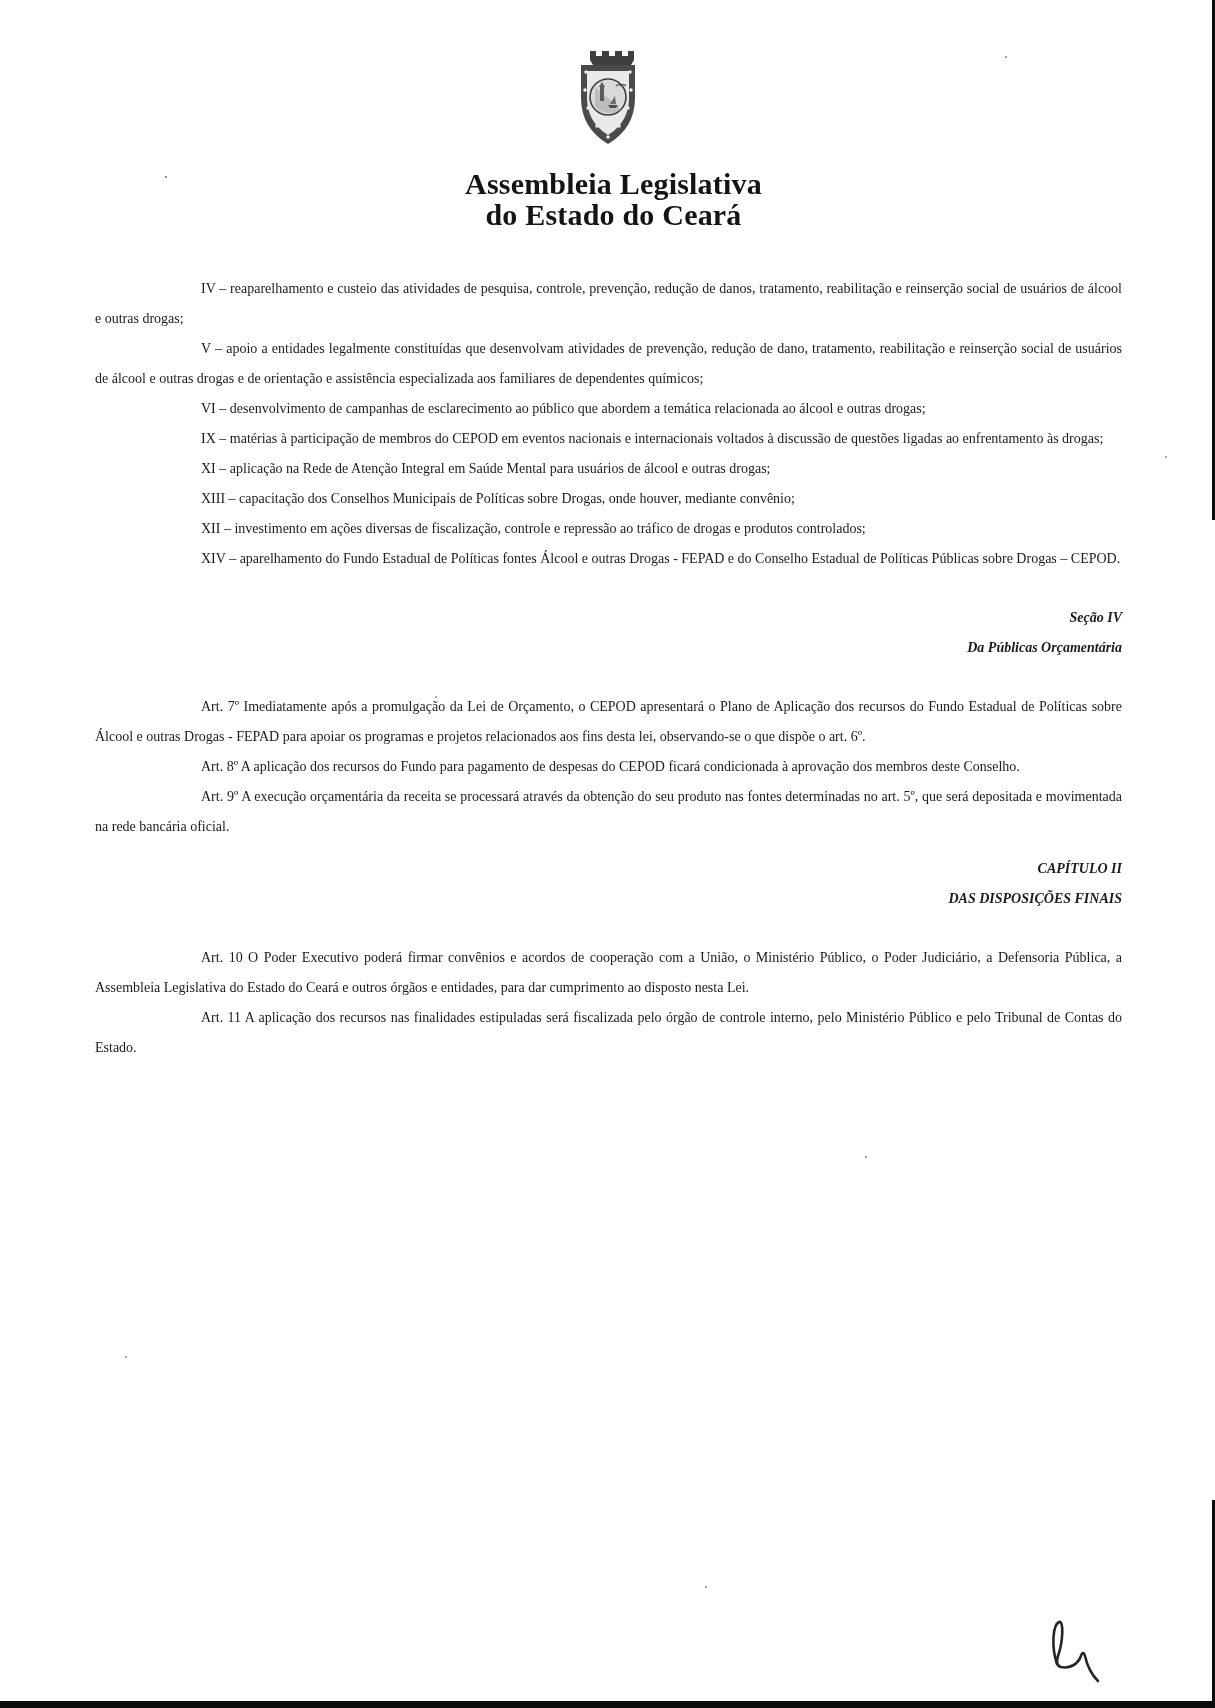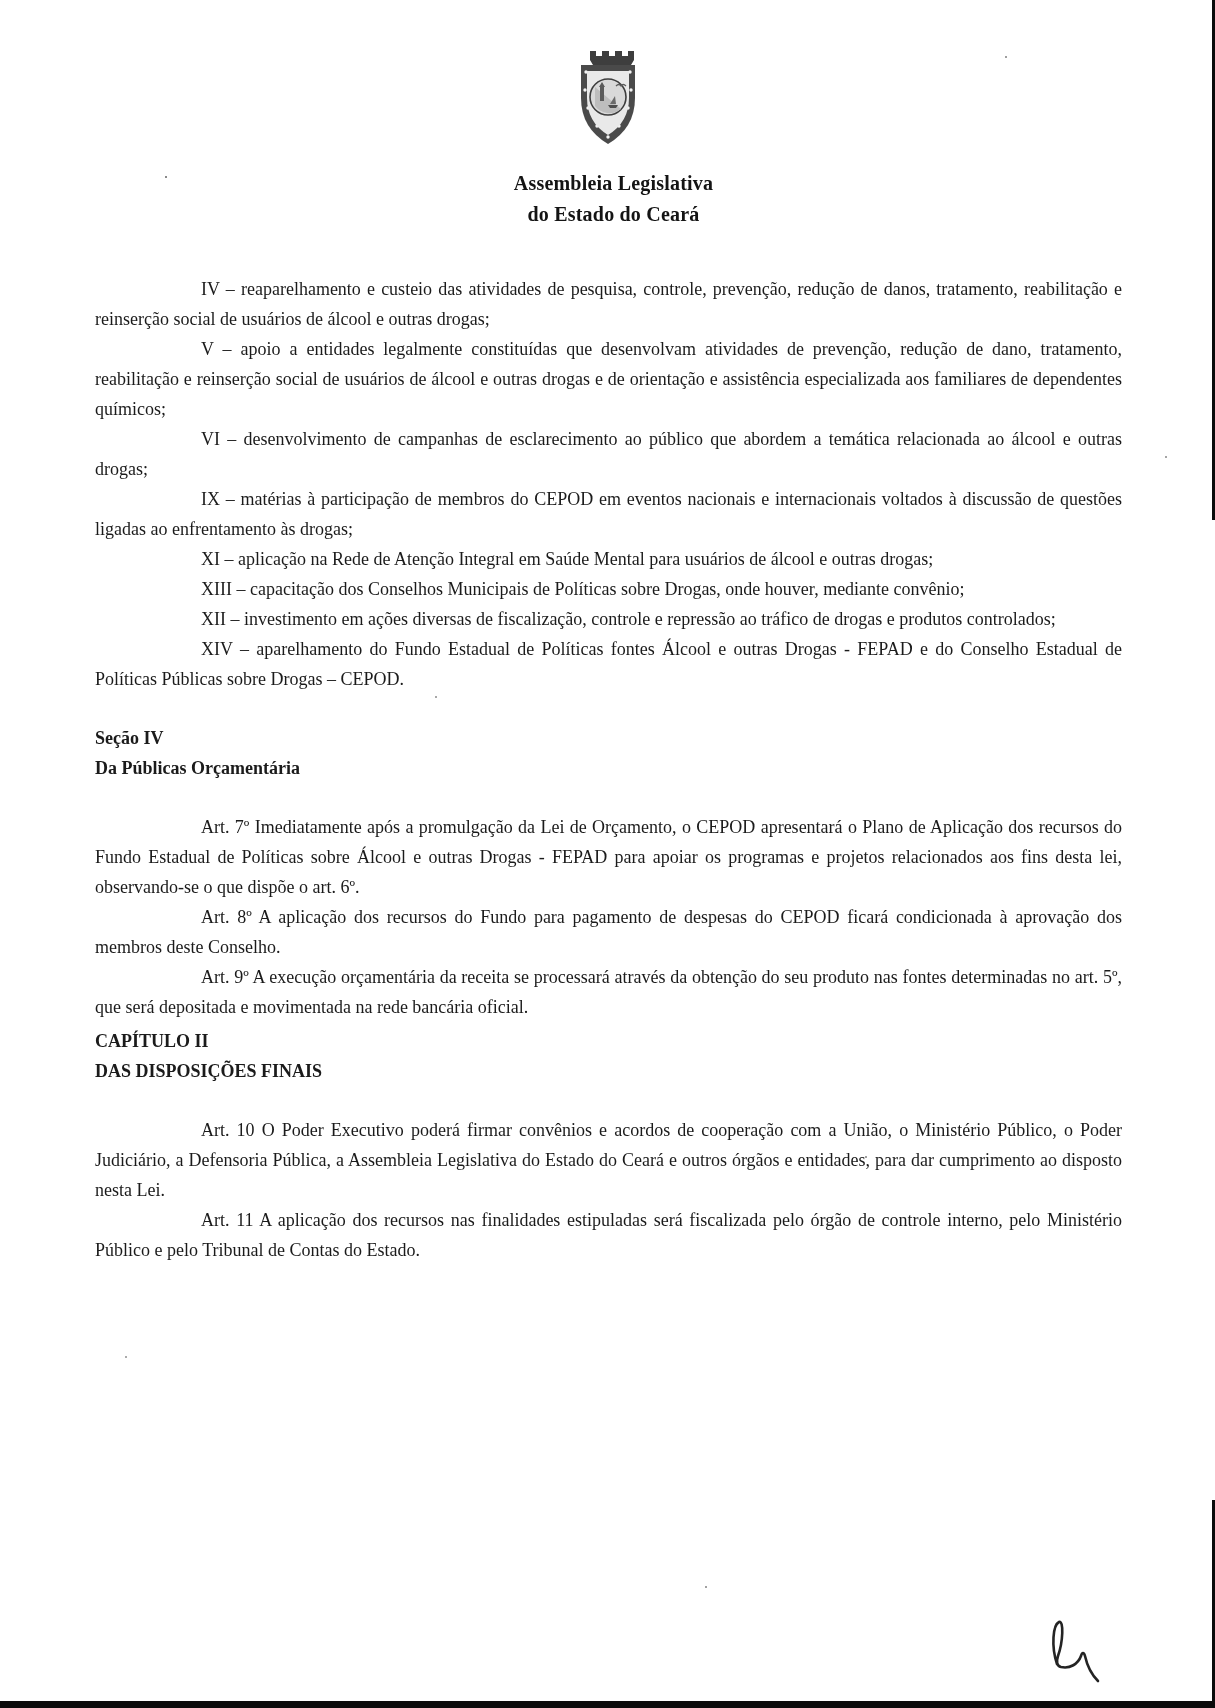--- a/index.html
+++ b/index.html
@@ -16,35 +16,35 @@
   .edge-bottom  { position:absolute; left:0; bottom:0; width:100%; height:7px; background:#0b0b0b; }
   .edge-right-top    { position:absolute; right:0; top:0;      width:3px; height:520px; background:#0b0b0b; }
   .edge-right-bottom { position:absolute; right:0; top:1500px; width:3px; height:208px; background:#0b0b0b; }
   .speckles { position:absolute; left:165px; top:176px; width:2px; height:2px; background:#8a8a8a;
     box-shadow: 840px -120px 0 #9f9f9f, 270px 520px 0 #a8a8a8, 700px 980px 0 #9f9f9f,
                 1000px 280px 0 #a5a5a5, -40px 1180px 0 #ababab, 540px 1410px 0 #a2a2a2; }
 
   
   .header { padding-top:46px; text-align:center; }
   .emblem { display:block; margin:0 auto 8px auto; }
-  .org-name { font-weight:bold; font-size:20px; line-height:31px; letter-spacing:.2px; color:#141414;padding-left:12px; }
+  .org-name { font-weight:bold; font-size:30px; line-height:31px; letter-spacing:.2px; color:#141414;padding-left:12px; }
 
   
   .doc {
     margin:44px 93px 0 95px;
-    font-size:18px;
+    font-size:14px;
     line-height:30px;
     text-align:justify;
   }
   .doc p { margin:0; text-indent:106px; }
   .heading {
-    text-align:left; font-weight:bold; text-indent:0;
-    margin-top:29px; margin-bottom:29px;
+    text-align:right; font-weight:bold; text-indent:0;
+    margin-top:29px; margin-bottom:29px;font-style:italic;
   }
-  .heading.tight { margin-top:4px; }
+  .heading.tight { margin-top:12px; }
   .heading div { margin:0; }
 
   
   .signature { position:absolute; left:1040px; top:1612px; }
 </style>
 </head>
 <body>
 
 <div class="page">
 

